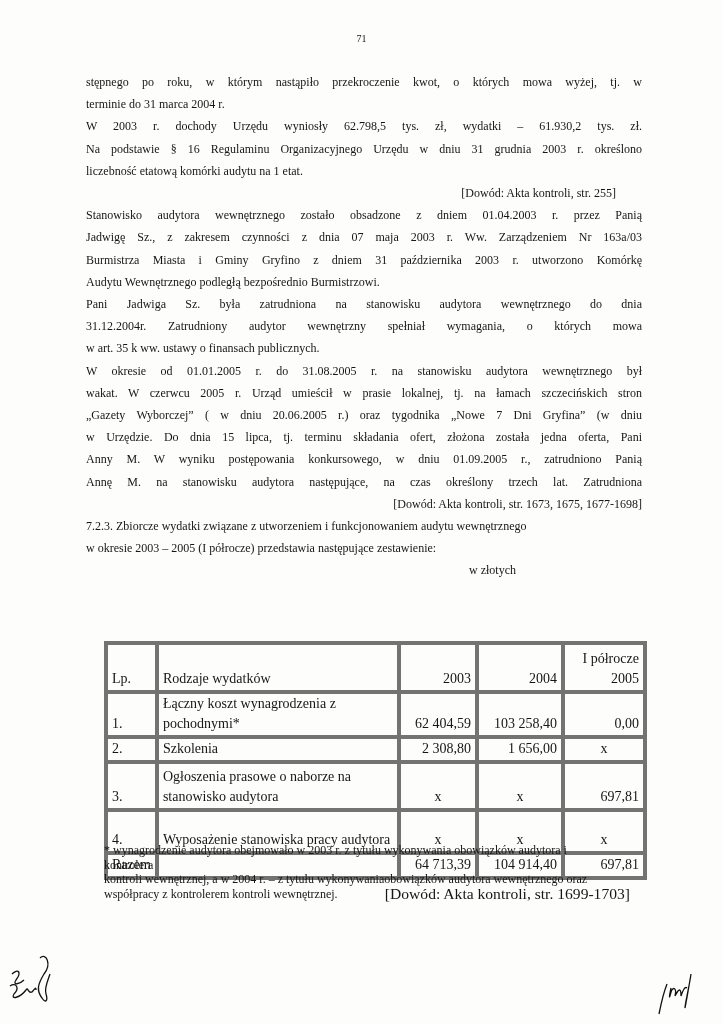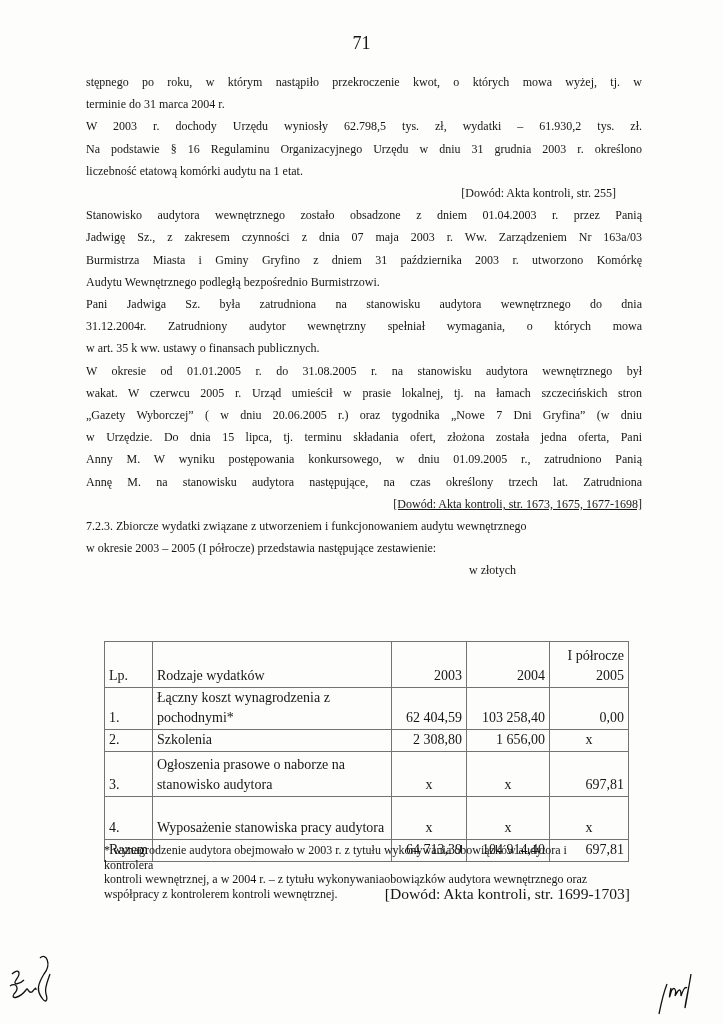--- a/index.html
+++ b/index.html
@@ -1,29 +1,29 @@
 <!DOCTYPE html>
 <html><head>
 <meta charset="utf-8">
 <style>
   html, body { margin: 0; padding: 0; }
   body {
     width: 723px; height: 1024px; background: #fdfdfc; position: relative; overflow: hidden;
     font-family: "Liberation Serif", serif; color: #161616;
   }
-  .page-number { position: absolute; top: 33px; left: 0; width: 723px; text-align: center; font-size: 18px; }
+  .page-number { position: absolute; top: 33px; left: 0; width: 723px; text-align: center; font-size: 10px; }
   .body { position: absolute; left: 86px; width: 556px; font-size: 12px; line-height: 22.2px; }
   .jline { text-align: justify; text-align-last: justify; display: block; }
   .evidence { display: block; text-align: right; padding-right: 26px; }
-  .evidence.wide { padding-right: 0; text-decoration: underline; }
+  .evidence.wide { padding-right: 0; }
   .unit { display: block; text-align: right; padding-right: 126px; }
   table.exp {
     position: absolute; left: 104px; top: 641px; border-collapse: collapse; font-size: 14px; line-height: 20px;
   }
-  table.exp td { border: 1px solid #737373; padding: 0 4px 1px 4px; vertical-align: bottom; }
+  table.exp td { border: 4px solid #737373; padding: 0 4px 1px 4px; vertical-align: bottom; }
   .c-lp { width: 37px; }
   .c-name { width: 230px; }
   .c-num { width: 66px; text-align: right; }
   .c-num2 { width: 74px; text-align: right; }
   .c-num3 { width: 70px; text-align: right; }
   .center { text-align: center !important; }
   .footnote { position: absolute; left: 104px; top: 843px; width: 500px; font-size: 12px; line-height: 14.5px; }
   .final-ev { position: absolute; top: 885px; right: 93px; font-size: 15.6px; }
   .sig { position: absolute; }
 </style>

